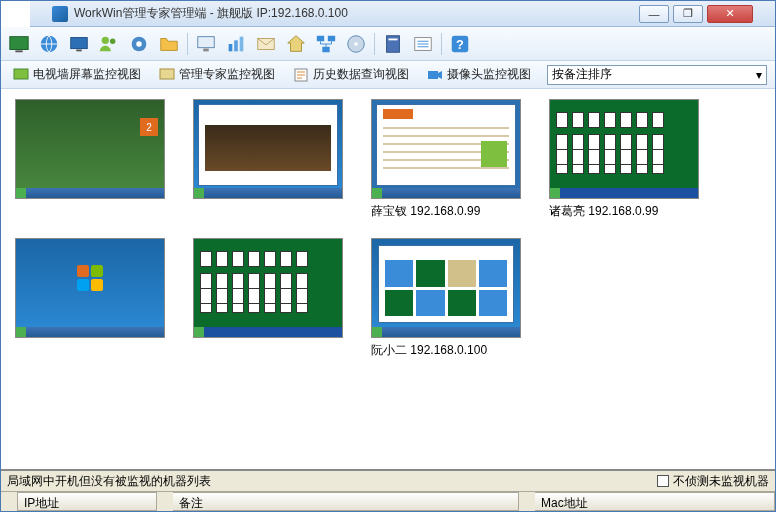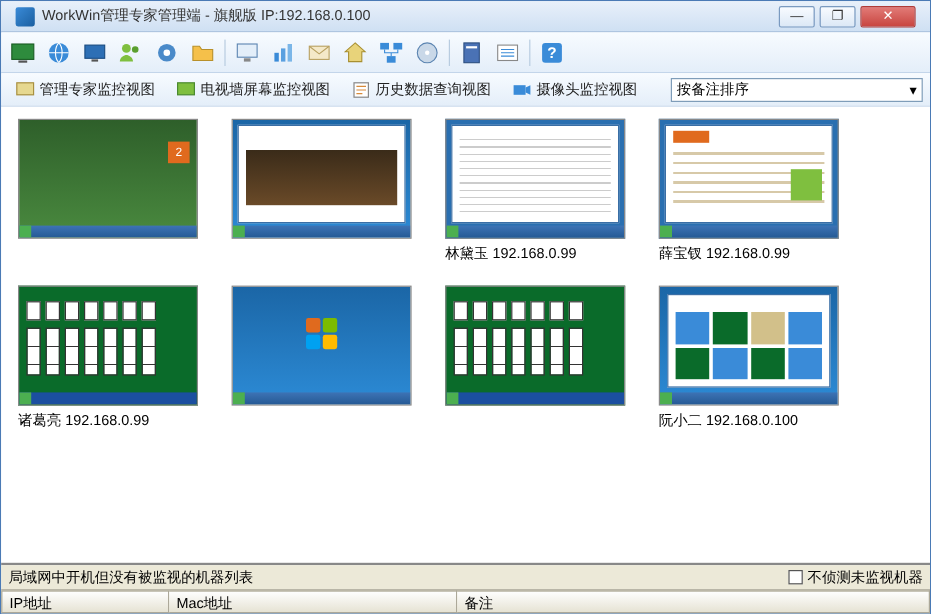--- a/index.html
+++ b/index.html
@@ -1,31 +1,31 @@
 <!DOCTYPE html>
 <html><head>
 <meta charset="utf-8">
 <style>
   * { box-sizing: border-box; margin: 0; padding: 0; }
   body { font-family: "Microsoft YaHei", "SimSun", sans-serif; font-size: 12px; background: #fff; width: 776px; height: 512px; overflow: hidden; }
   .window { border: 1px solid #4a7ab5; width: 776px; height: 512px; display: flex; flex-direction: column; }
-  .titlebar { background: linear-gradient(to bottom, #e8f0fa, #cfe0f3); height: 26px; display: flex; align-items: center; padding: 0 12px; border-bottom: 1px solid #9db8d9; }
+  .titlebar { background: linear-gradient(to bottom, #e8f0fa, #cfe0f3); height: 26px; display: flex; align-items: center; padding: 0 22px; border-bottom: 1px solid #9db8d9; margin-left: 29px; }
   .titlebar-icon { width: 16px; height: 16px; background: linear-gradient(135deg,#3a8bd8,#1b5fa0); border-radius: 2px; margin-right: 6px; }
   .titlebar-text { flex: 1; color: #333; }
   .win-controls { display: flex; gap: 4px; }
   .win-btn { width: 30px; height: 18px; border: 1px solid #7a9ac0; border-radius: 2px; background: linear-gradient(#f8fbff,#dce8f6); display: flex; align-items: center; justify-content: center; font-size: 11px; color: #333; cursor: pointer; }
   .win-btn.close { background: linear-gradient(#e27b77,#c84540); color: #fff; border-color: #b13a36; width: 46px; }
   .toolbar { background: linear-gradient(#f7fbff,#e4eef9); height: 34px; display: flex; align-items: center; padding: 0 6px; gap: 6px; border-bottom: 1px solid #c3d5ea; }
   .tool-btn { width: 24px; height: 24px; border-radius: 3px; display: flex; align-items: center; justify-content: center; cursor: pointer; }
   .tool-btn svg { width: 22px; height: 22px; }
   .toolbar .sep { width: 1px; height: 22px; background: #b8cce0; }
   .tabbar { background: linear-gradient(#f7fbff,#e4eef9); height: 28px; display: flex; align-items: center; padding: 0 6px; gap: 6px; border-bottom: 1px solid #c3d5ea; }
   .tab { display: flex; align-items: center; gap: 4px; padding: 2px 6px; cursor: pointer; color: #222; }
   .tab-icon { width: 16px; height: 16px; }
-  .sort-select { flex: 1; max-width: 220px; margin-left: 16px; border: 1px solid #7f9db9; background: #fff; height: 20px; display: flex; align-items: center; justify-content: space-between; padding: 0 4px; font-size: 12px; }
+  .sort-select { flex: 1; max-width: 220px; margin-left: 4px; border: 1px solid #7f9db9; background: #fff; height: 20px; display: flex; align-items: center; justify-content: space-between; padding: 0 4px; font-size: 12px; }
   .content { flex: 1; overflow: auto; background: #fff; padding: 10px 14px; }
   .grid { display: flex; flex-wrap: wrap; gap: 18px 28px; }
   .thumb { width: 150px; }
   .thumb-img { width: 150px; height: 100px; border: 1px solid #888; position: relative; overflow: hidden; }
   .thumb-label { text-align: left; margin-top: 4px; font-size: 12px; color: #000; white-space: nowrap; }
   
   .desk-green { background: linear-gradient(to bottom,#2e5f2a,#4a8a3f); }
   .desk-blue { background: linear-gradient(to bottom,#1b66a6,#2c8bd6); }
   .win-frame { position:absolute; background:#fff; border:1px solid #3a6ea5; }
   .taskbar { position:absolute; bottom:0; left:0; right:0; height:10px; background:linear-gradient(#3d73b5,#255a95); }
@@ -39,21 +39,21 @@
   .gallery-img { position:absolute; inset:20px 6px 14px 6px; background:linear-gradient(#3a2b19,#6a4a28); }
   .win7logo { position:absolute; top:40%; left:50%; transform:translate(-50%,-50%); width:26px; height:26px; }
   .win7logo span{ position:absolute; width:12px; height:12px; border-radius:2px;}
   .win7logo .r{background:#e06a1e;left:0;top:0;} .win7logo .g{background:#7cbb00;right:0;top:0;}
   .win7logo .b{background:#00a1f1;left:0;bottom:0;} .win7logo .y{background:#ffbb00;right:0;bottom:0;}
   .bottom-panel { border-top: 2px solid #888; }
   .bottom-header { display: flex; align-items: center; height: 20px; background: #ece9d8; padding: 0 6px; font-size: 12px; }
   .bottom-header .spacer { flex: 1; }
   .checkbox { width: 12px; height: 12px; border: 1px solid #555; background: #fff; margin-right: 4px; display:inline-block;}
   .col-headers { display: flex; height: 20px; background: #ece9d8; border-top: 1px solid #aca899; }
-  .col { border: 1px solid #aca899; border-left: none; padding: 2px 6px; background: linear-gradient(#fefefe,#e6e3d4); }
+  .col { border: 1px solid #aca899; border-left: none; padding: 2px 6px; background: linear-gradient(#fefefe,#e6e3d4); margin-left: 16px; }
   .col:first-child { border-left: 1px solid #aca899; }
 </style>
 </head>
 <body>
 
 <div class="window">
 
   <div class="titlebar">
     <div class="titlebar-icon"></div>
     <div class="titlebar-text">WorkWin管理专家管理端 - 旗舰版 IP:192.168.0.100</div>
@@ -158,29 +158,29 @@
         <svg viewBox="0 0 24 24">
           <rect x="3" y="3" width="18" height="18" rx="3" fill="#3a8bd8"></rect>
           <text x="12" y="17" text-anchor="middle" fill="#fff" font-size="14" font-weight="bold">?</text>
         </svg>
       </div>
   </div>
 
   <div class="tabbar">
     <div class="tab">
       <svg class="tab-icon" viewBox="0 0 16 16">
-          <rect x="1" y="2" width="14" height="10" fill="#e6d890" stroke="#a89040"></rect>
-        </svg>
-      <span>管理专家监控视图</span>
+          <rect x="1" y="2" width="14" height="10" fill="#7fbf3f" stroke="#4a8a2f"></rect>
+        </svg>
+      <span>电视墙屏幕监控视图</span>
     </div>
     <div class="tab">
       <svg class="tab-icon" viewBox="0 0 16 16">
-          <rect x="1" y="2" width="14" height="10" fill="#7fbf3f" stroke="#4a8a2f"></rect>
-        </svg>
-      <span>电视墙屏幕监控视图</span>
+          <rect x="1" y="2" width="14" height="10" fill="#e6d890" stroke="#a89040"></rect>
+        </svg>
+      <span>管理专家监控视图</span>
     </div>
     <div class="tab">
       <svg class="tab-icon" viewBox="0 0 16 16">
           <rect x="2" y="2" width="12" height="12" fill="#fff" stroke="#888"></rect>
           <path d="M4 5h8M4 8h8M4 11h5" stroke="#d88a3a"></path>
         </svg>
       <span>历史数据查询视图</span>
     </div>
     <div class="tab">
       <svg class="tab-icon" viewBox="0 0 16 16">
@@ -211,31 +211,20 @@
         <div class="thumb-img desk-blue">
           <div class="win-frame" style="inset:4px 4px 12px 4px;">
               <div class="gallery-img"></div>
             </div>
           <div class="taskbar">
               <div class="start"></div>
             </div>
         </div>
       </div>
 
-      <div class="thumb">
-        <div class="thumb-img" style="background:#2a6fb0">
-          <div class="win-frame" style="inset:4px 4px 12px 4px;">
-              <div class="doc-lines"></div>
-            </div>
-          <div class="taskbar">
-              <div class="start"></div>
-            </div>
-        </div>
-        <div class="thumb-label"><span>林黛玉</span> <span>192.168.0.99</span></div>
-      </div>
 
       <div class="thumb">
         <div class="thumb-img" style="background:#2a6fb0">
           <div class="win-frame" style="inset:4px 4px 12px 4px;">
               <div class="web-lines"></div>
               <div style="position:absolute;top:4px;left:6px;width:30px;height:10px;background:#e06a1e"></div>
               <div style="position:absolute;right:8px;top:36px;width:26px;height:26px;background:#7fbf3f"></div>
             </div>
           <div class="taskbar">
               <div class="start"></div>
@@ -338,18 +327,18 @@
     <div class="bottom-header">
       <span>局域网中开机但没有被监视的机器列表</span>
       <span class="spacer"></span>
       <label style="display:flex;align-items:center;padding-left:28px;">
         <span class="checkbox"></span>
         <span>不侦测未监视机器</span>
       </label>
     </div>
     <div class="col-headers">
       <div class="col" style="width:140px">IP地址</div>
+      <div class="col" style="flex:1">备注</div>
       <div class="col" style="width:240px">Mac地址</div>
-      <div class="col" style="flex:1">备注</div>
     </div>
   </div>
 
 </div>
 
 </body></html>

